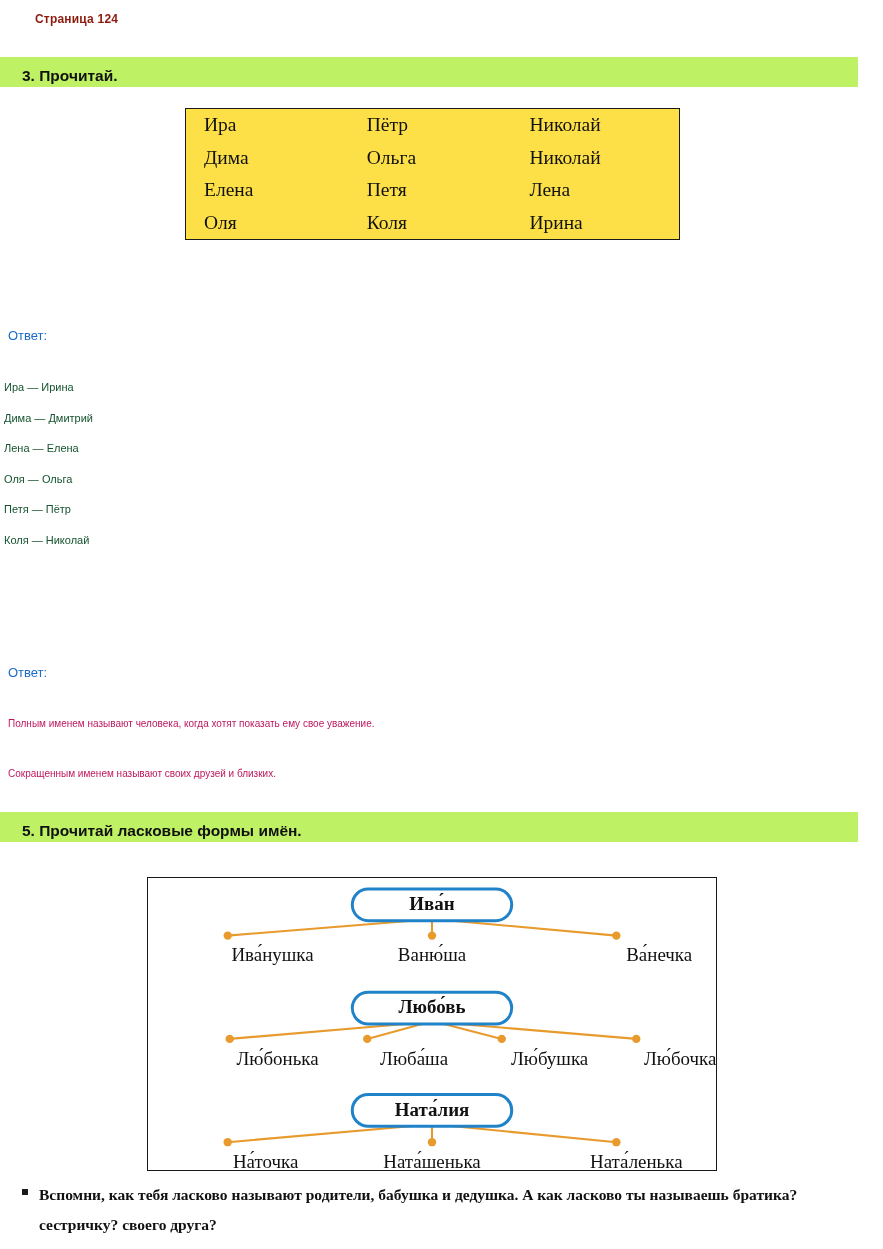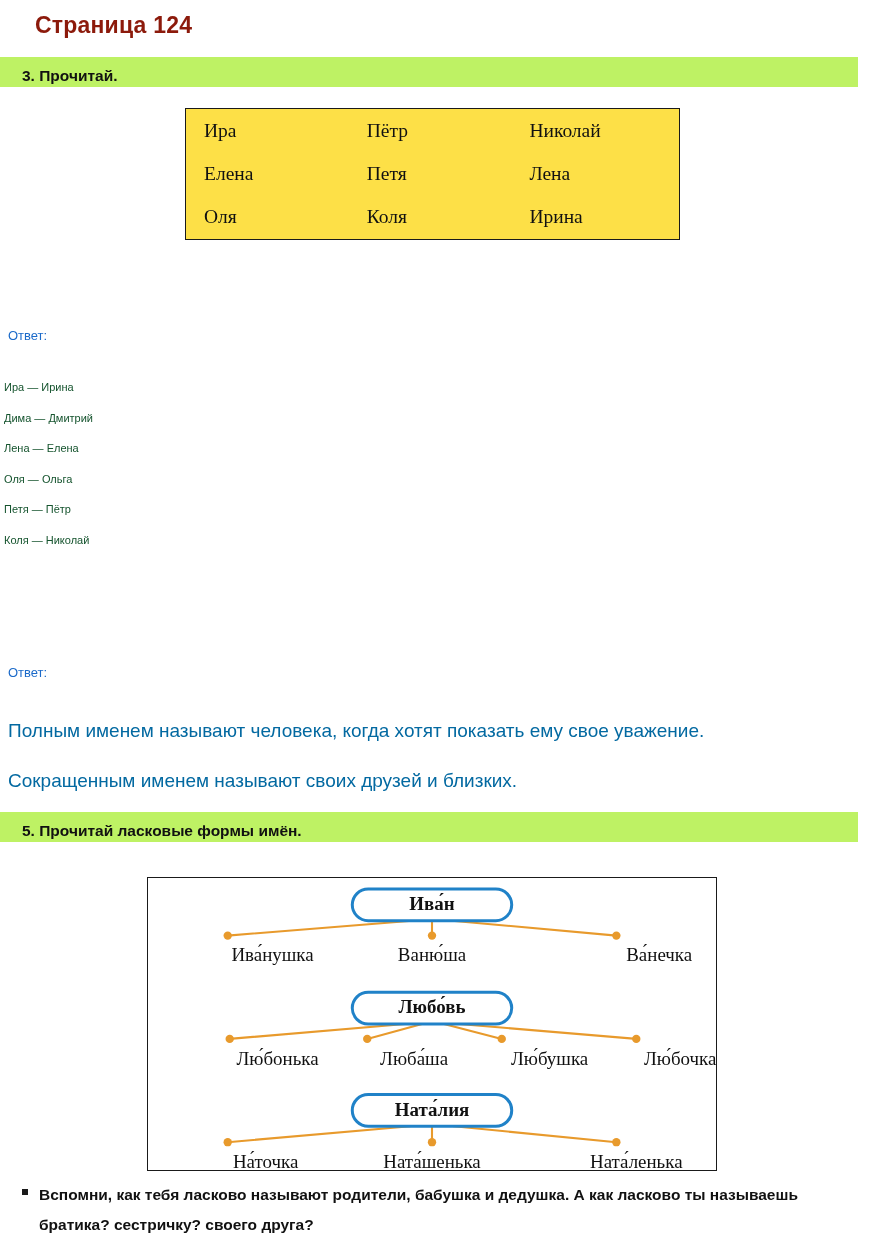--- a/index.html
+++ b/index.html
@@ -21,21 +21,21 @@
     width: 883px;
     height: 1249px;
     box-sizing: border-box;
   }
 
   
   .page-heading {
     position: absolute;
     left: 35px;
     top: 12px;
-    font-size: 23px;
+    font-size: 12px;
     font-weight: bold;
     color: #8c1a0b;
     letter-spacing: 0.2px;
   }
 
   
   .task-band {
     position: absolute;
     left: 0;
     width: 858px;
@@ -94,21 +94,21 @@
     margin-right: 11px;
     flex: 0 0 auto;
   }
   .bullet-text {
     font-size: 15.5px;
     font-weight: bold;
     line-height: 1.95;
     color: #111;
   }
   #bullet-1 { left: 22px; top: 248px; width: 810px; }
-  #bullet-2 { left: 22px; top: 1180px; width: 830px; }
+  #bullet-2 { left: 22px; top: 1180px; width: 830px; font-family: Liberation Serif, serif; }
 
   
   .answer-label {
     position: absolute;
     left: 8px;
     font-size: 13px;
     color: #1b6ac9;
   }
   #answer-label-3 { top: 328px; }
   #answer-label-4 { top: 665px; }
@@ -117,22 +117,22 @@
     position: absolute;
     left: 4px;
     font-size: 11px;
     color: #14532d;
     white-space: nowrap;
   }
 
   .answer-para {
     position: absolute;
     left: 8px;
-    font-size: 19px;
-    color: #0369a1;
+    font-size: 10px;
+    color: #be185d;
     line-height: 1.6;
   }
   #para-4-0 { top: 716px; }
   #para-4-1 { top: 766px; }
 
   
   .diagram-box {
     position: absolute;
     left: 147px;
     top: 866px;
@@ -185,20 +185,25 @@
   <div class="page-heading">Страница 124</div>
 
   <div class="task-band" id="band-3">3. Прочитай.</div>
 
   <div class="names-box">
     <table class="names-table">
       <tbody>
         <tr>
           <td class="c0">Ира</td>
           <td class="c1">Пётр</td>
+          <td class="c2">Николай</td>
+        </tr>
+        <tr>
+          <td class="c0">Дима</td>
+          <td class="c1">Ольга</td>
           <td class="c2">Николай</td>
         </tr>
         <tr>
           <td class="c0">Елена</td>
           <td class="c1">Петя</td>
           <td class="c2">Лена</td>
         </tr>
         <tr>
           <td class="c0">Оля</td>
           <td class="c1">Коля</td>

